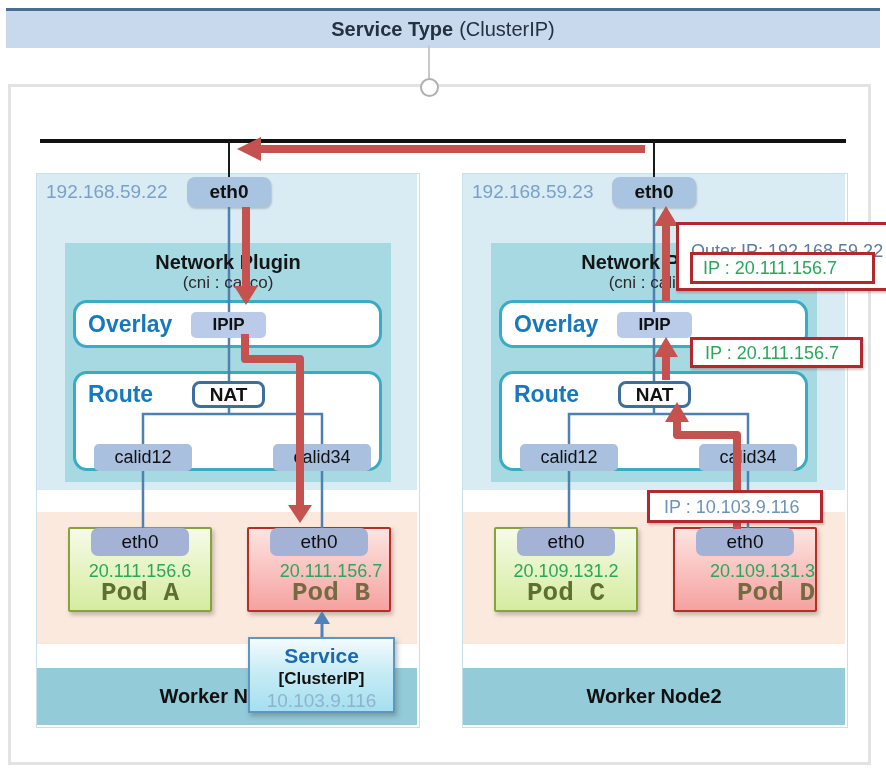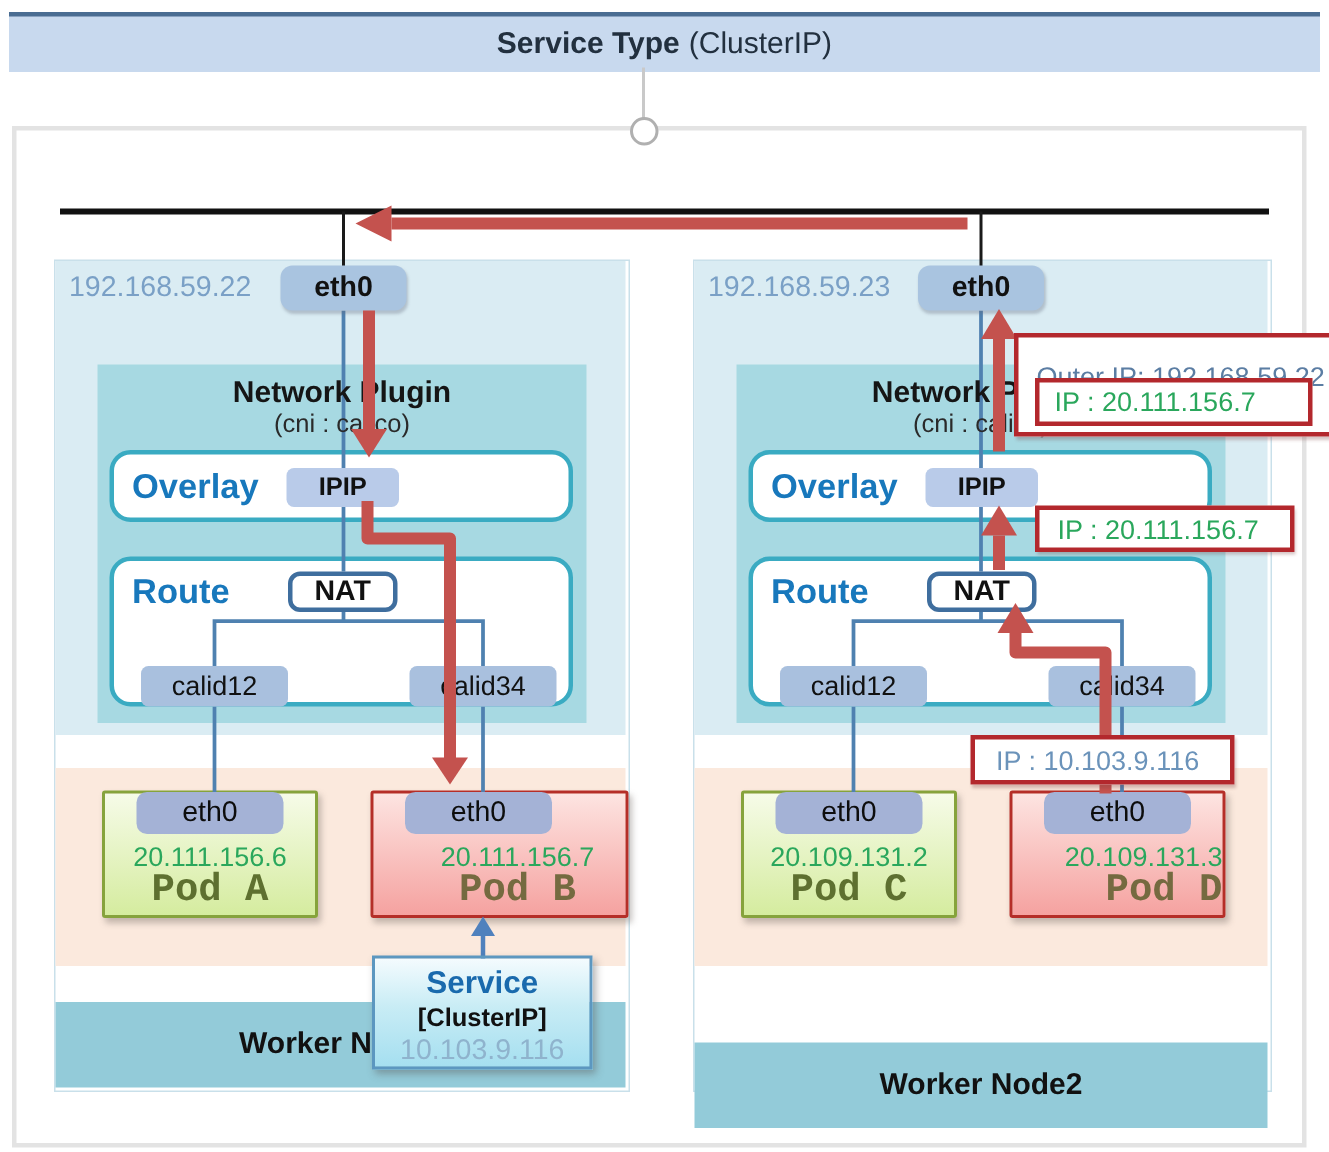--- a/index.html
+++ b/index.html
@@ -99,29 +99,29 @@
   <div class="abs badge badge-ipip" style="left:191px;top:312px;width:75px;height:26px;">IPIP</div>
   <div class="abs white-round" style="left:73px;top:371px;width:309px;height:100px;"></div>
   <div class="abs layer-label" style="left:88px;top:381px;">Route</div>
   <div class="abs badge badge-nat" style="left:192px;top:381px;width:73px;height:27px;">NAT</div>
   <div class="abs badge badge-calid" style="left:94px;top:444px;width:98px;height:27px;">calid12</div>
   <div class="abs badge badge-calid" style="left:273px;top:444px;width:98px;height:27px;">calid34</div>
   <div class="abs pod pod-green" style="left:68px;top:527px;width:144px;height:85px;">
     <div class="ip">20.111.156.6</div>
     <div class="name name-green">Pod A</div>
   </div>
-  <div class="abs pod pod-red" style="left:247px;top:527px;width:172px;height:85px;padding-left:24px;">
+  <div class="abs pod pod-red" style="left:247px;top:527px;width:144px;height:85px;padding-left:24px;">
     <div class="ip">20.111.156.7</div>
     <div class="name name-red">Pod B</div>
   </div>
 
   <div class="abs node" style="left:462px;top:173px;width:384px;height:553px;"></div>
   <div class="abs zone-cyan" style="left:463px;top:174px;width:382px;height:316px;"></div>
   <div class="abs zone-peach" style="left:463px;top:512px;width:382px;height:132px;"></div>
-  <div class="abs zone-band" style="left:463px;top:668px;width:382px;height:57px;margin-top:27px;">
+  <div class="abs zone-band" style="left:463px;top:668px;width:382px;height:57px;">
     <span>Worker Node2</span>
   </div>
   <div class="abs host-ip" style="left:472px;top:181px;">192.168.59.23</div>
   <div class="abs np-box" style="left:491px;top:243px;width:326px;height:239px;"></div>
   <div class="abs np-title" style="left:491px;top:251px;">
     <div class="t1">Network Plugin</div>
     <div class="t2">(cni : calico)</div>
   </div>
   <div class="abs white-round" style="left:499px;top:300px;width:309px;height:48px;"></div>
   <div class="abs layer-label" style="left:514px;top:311px;">Overlay</div>

